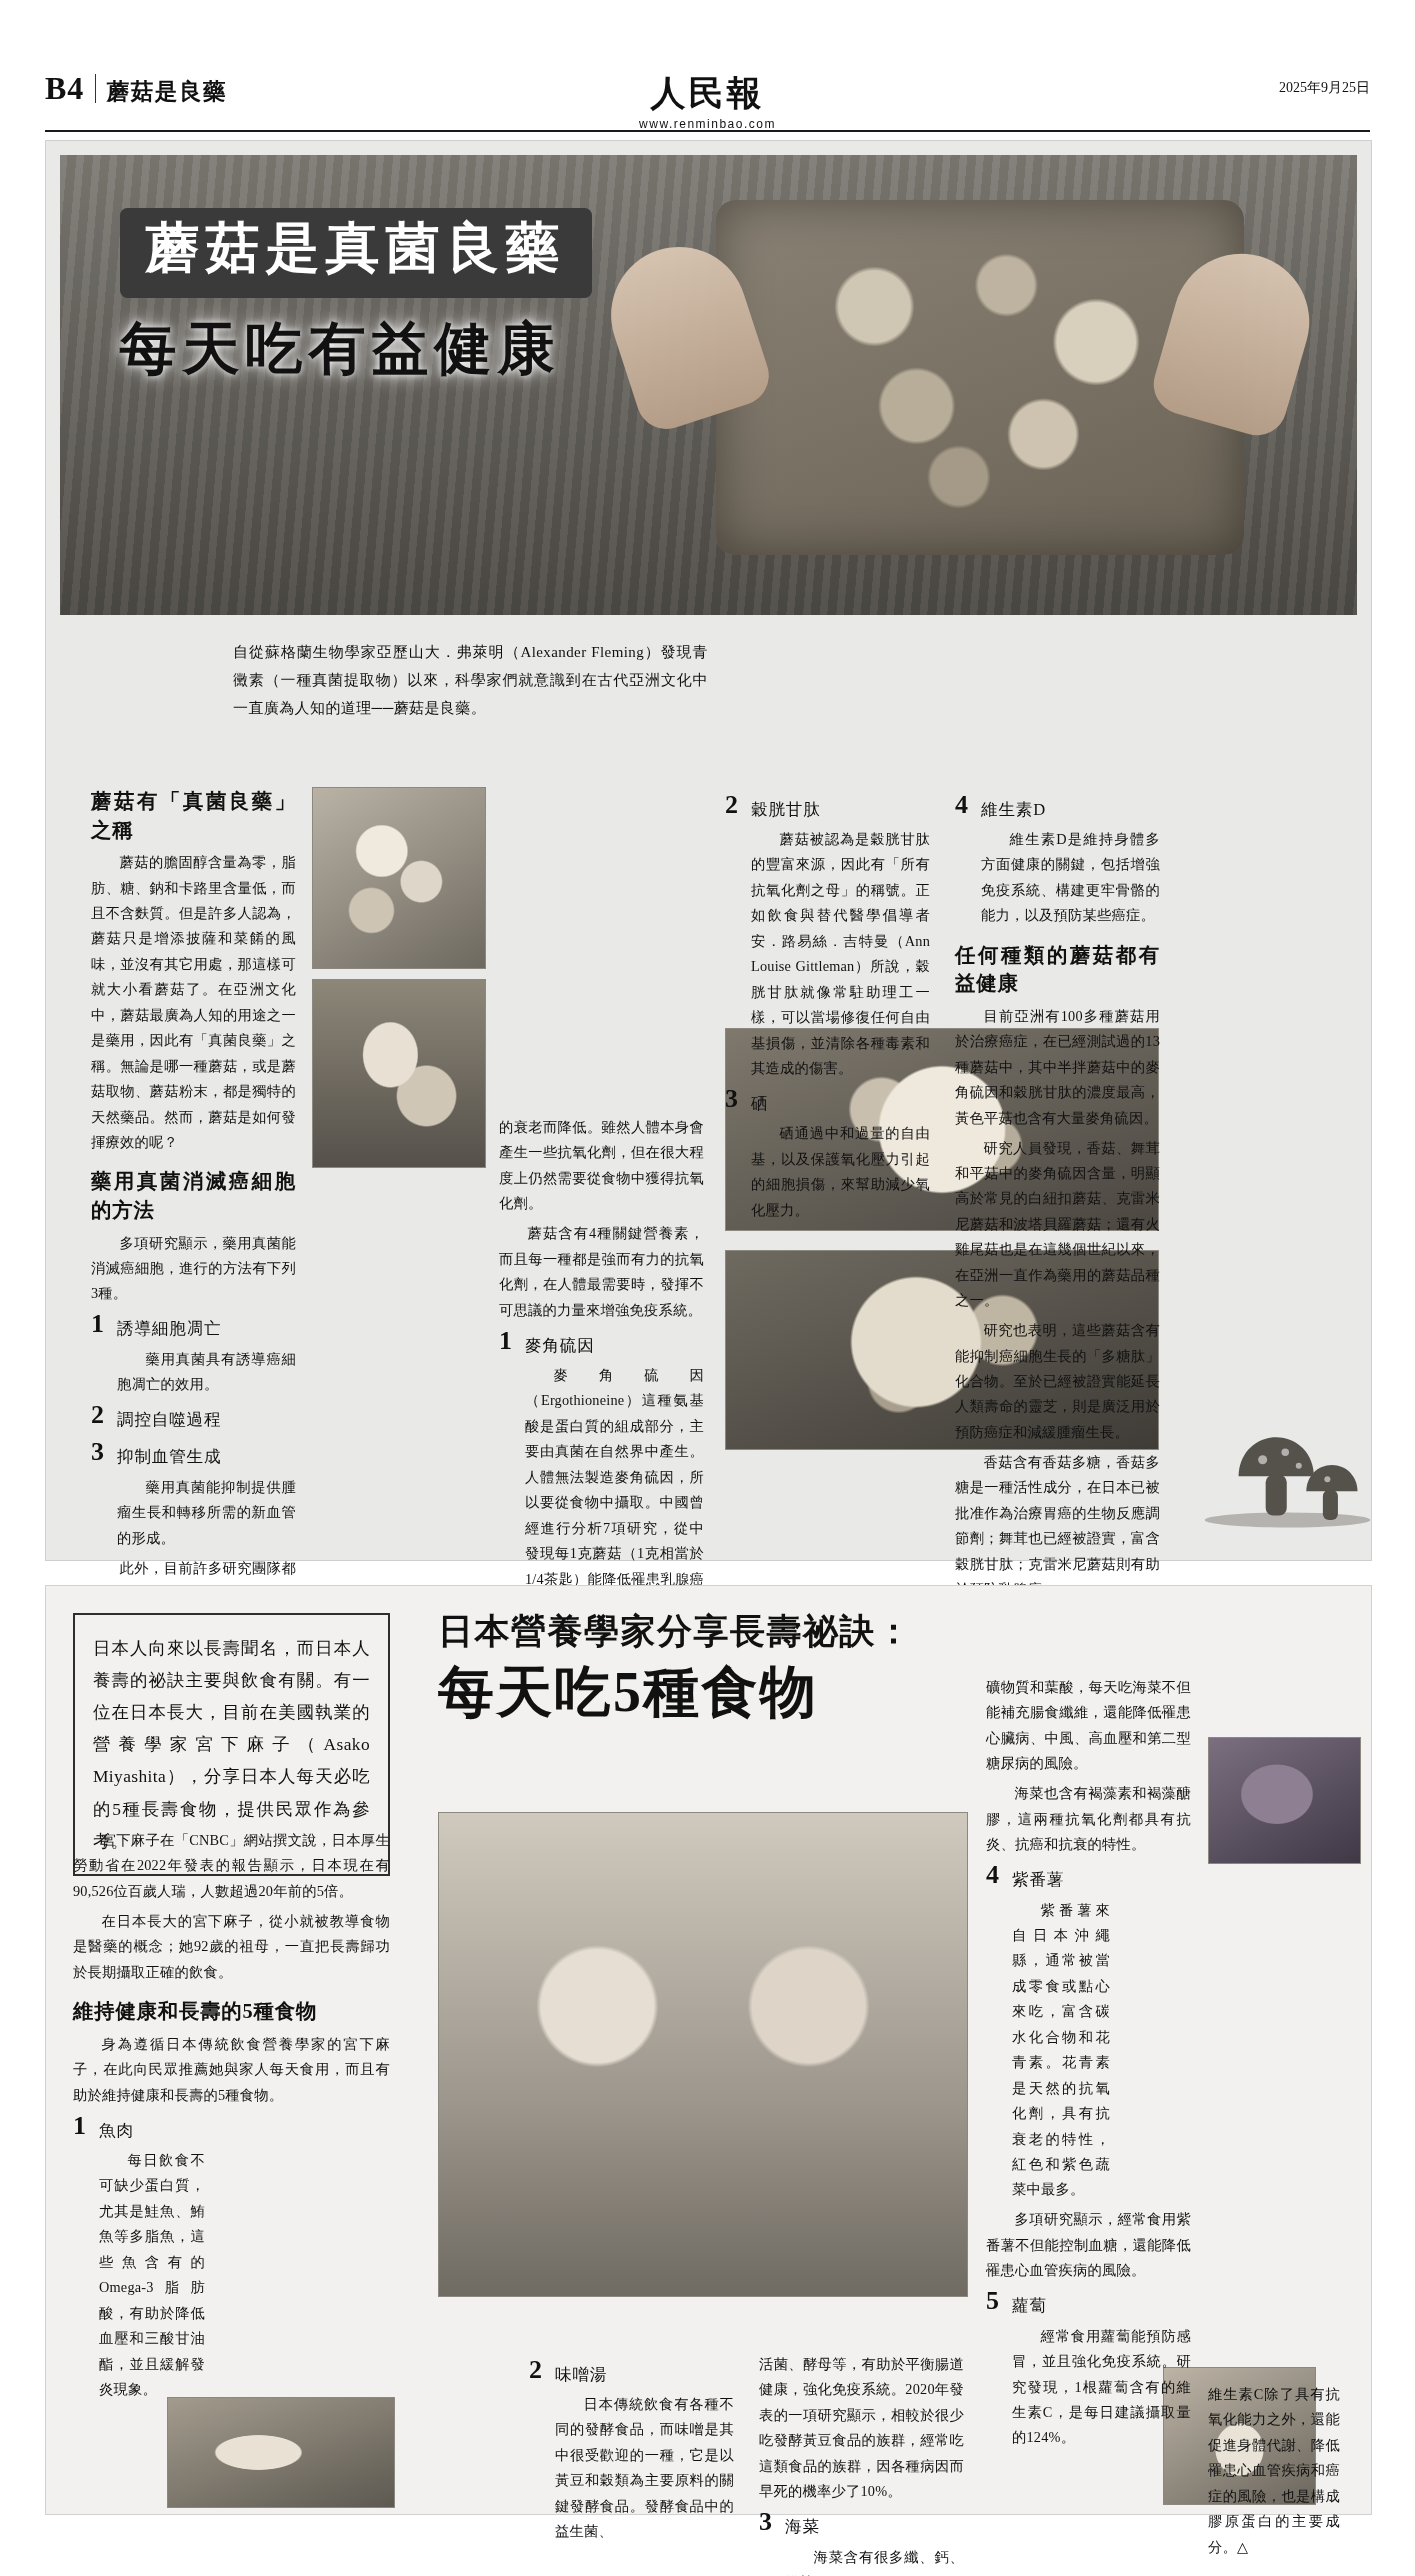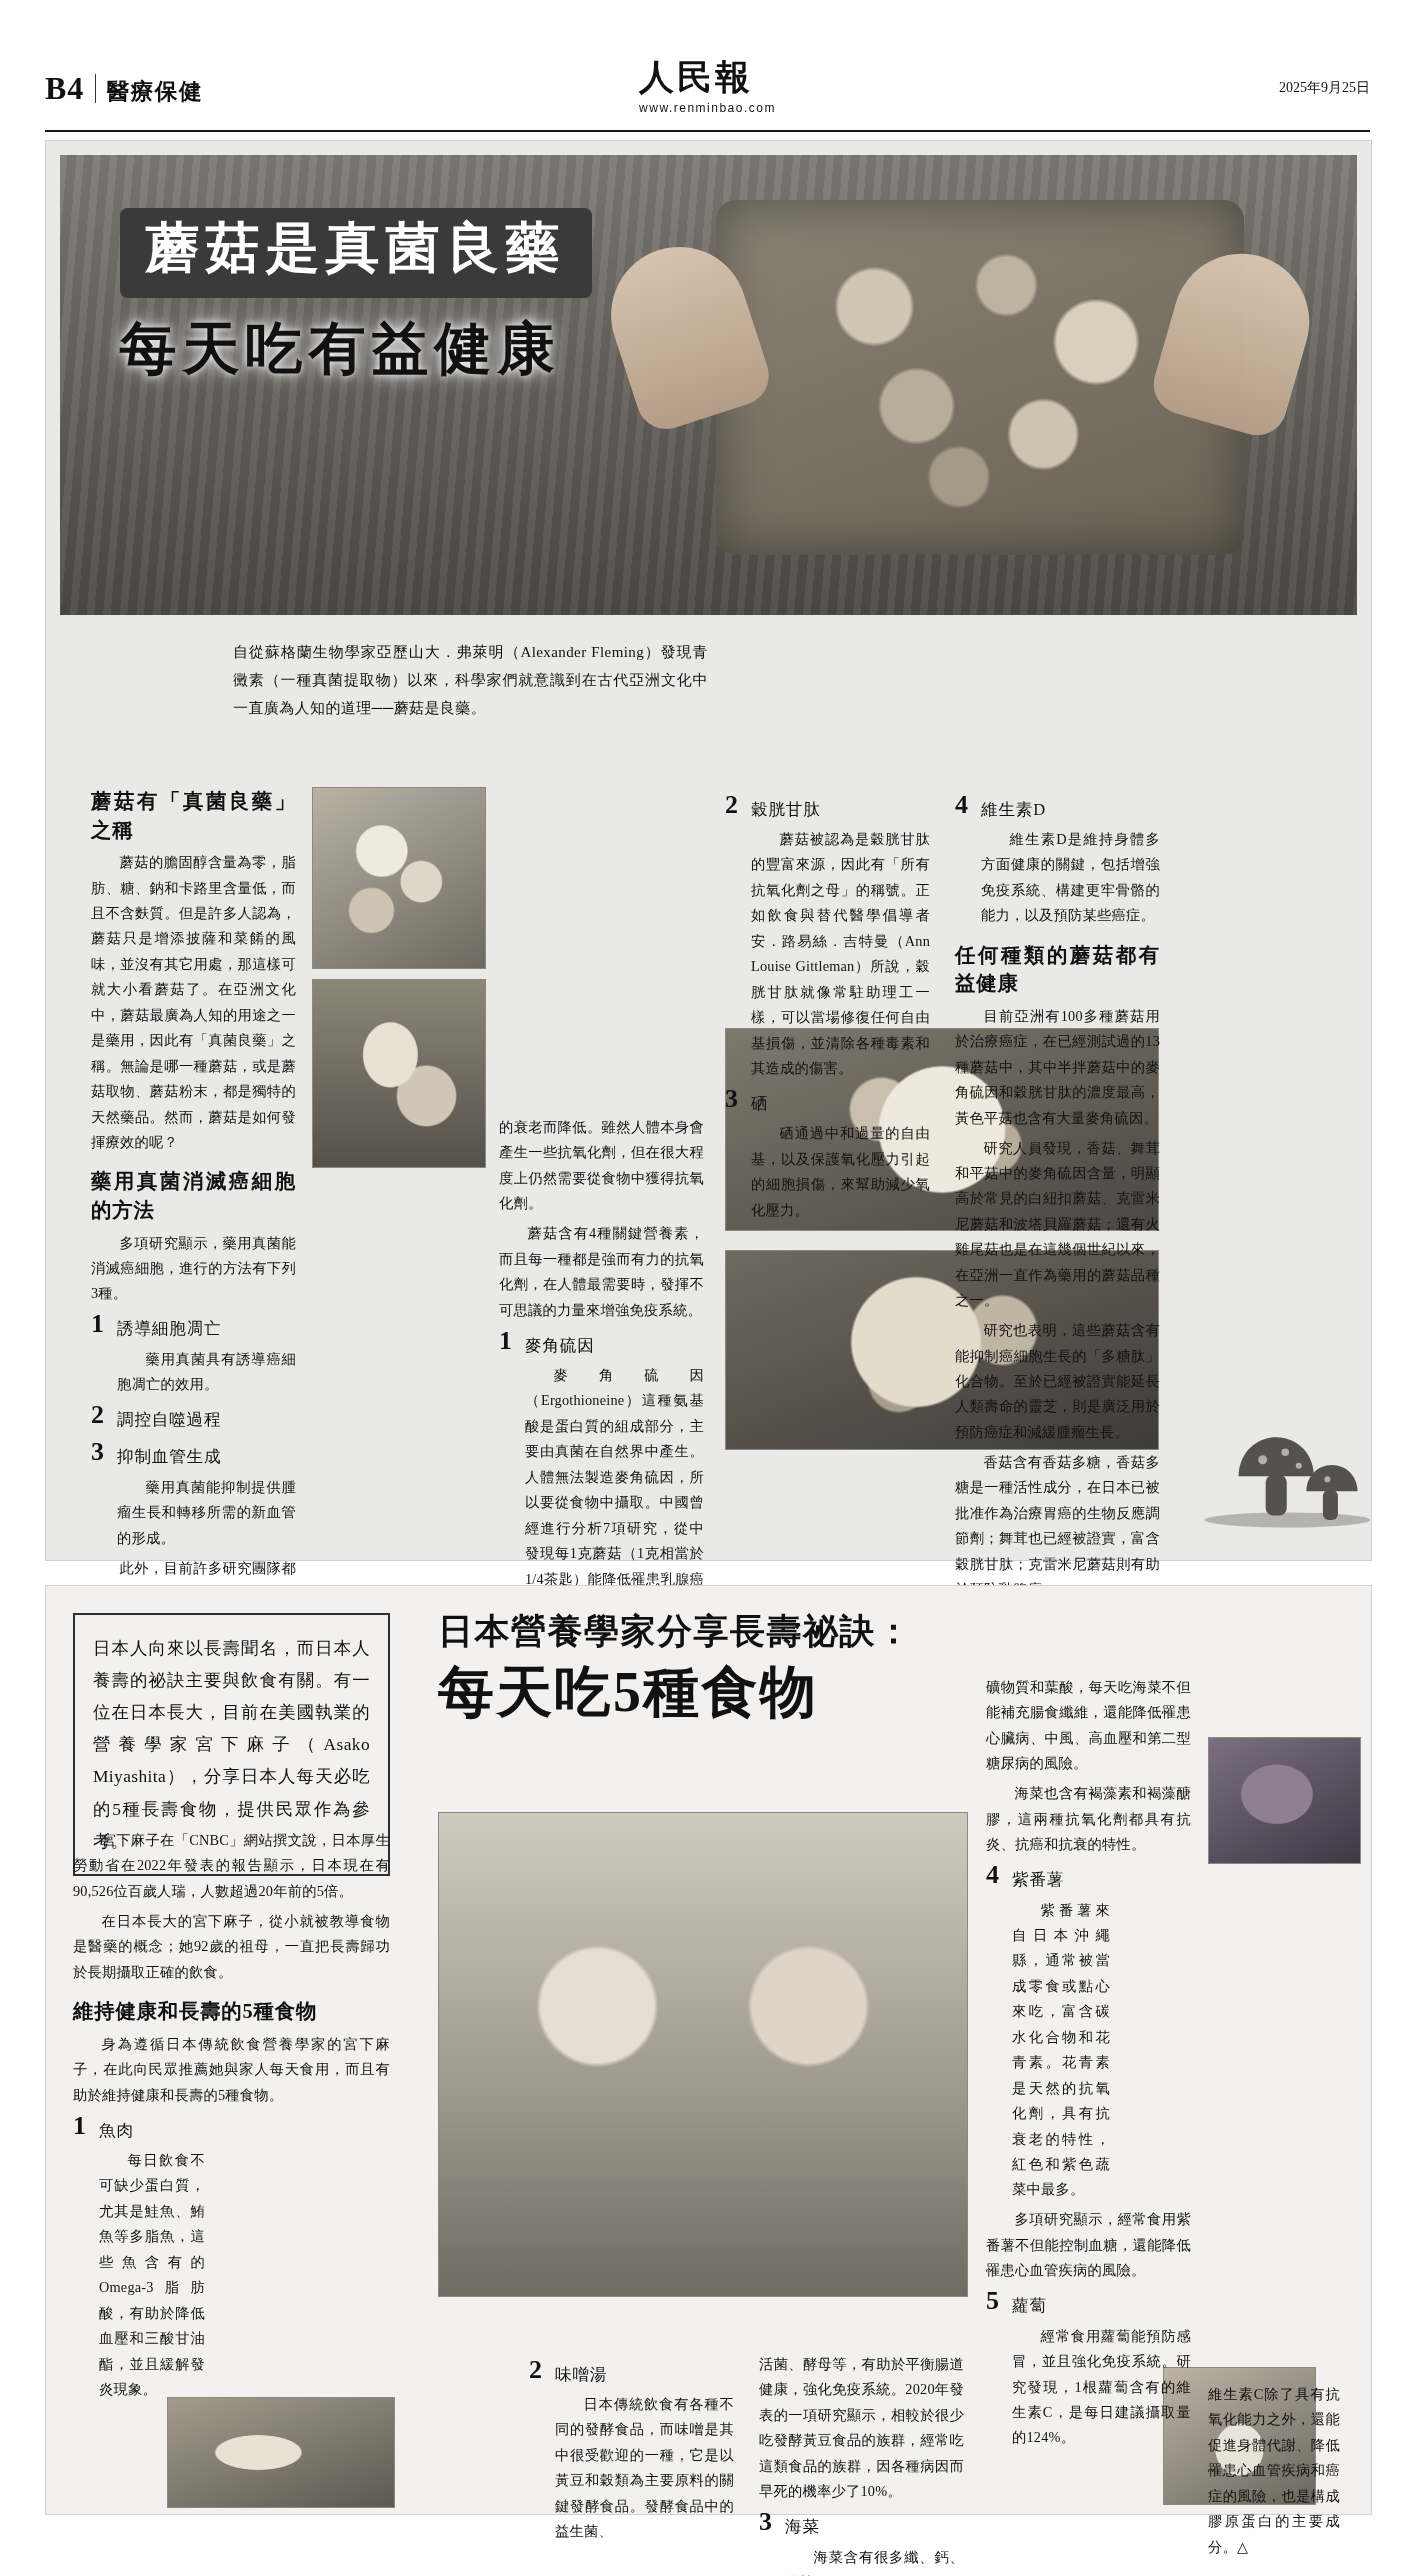--- a/index.html
+++ b/index.html
@@ -49,21 +49,22 @@
   }
   .mast-section {
     font-size: 22.6px;
     font-weight: bold;
     letter-spacing: 1.5px;
   }
   .mast-center {
     position: absolute;
     left: 50%;
     transform: translateX(-50%);
-    top: 0;
+    top: 16px;
+    text-align: center;
   }
   .mast-title {
     font-size: 35px;
     font-weight: bold;
     letter-spacing: 3px;
     line-height: 1.1;
   }
   .mast-url {
     font-size: 12px;
     letter-spacing: 1.5px;
@@ -354,21 +355,21 @@
 </style>
 </head>
 <body>
 
 <div class="page">
 
   <div class="masthead">
     <div class="mast-left">
       <span class="mast-page">B4</span>
       <span class="mast-sep"></span>
-      <span class="mast-section">醫療保健</span>
+      <span class="mast-section">蘑菇是良藥</span>
     </div>
     <div class="mast-center">
       <div class="mast-title">人民報</div>
       <div class="mast-url">www.renminbao.com</div>
     </div>
     <div class="mast-right">2025年9月25日</div>
   </div>
   <div class="mast-rule"></div>
 
   <div class="article1">

